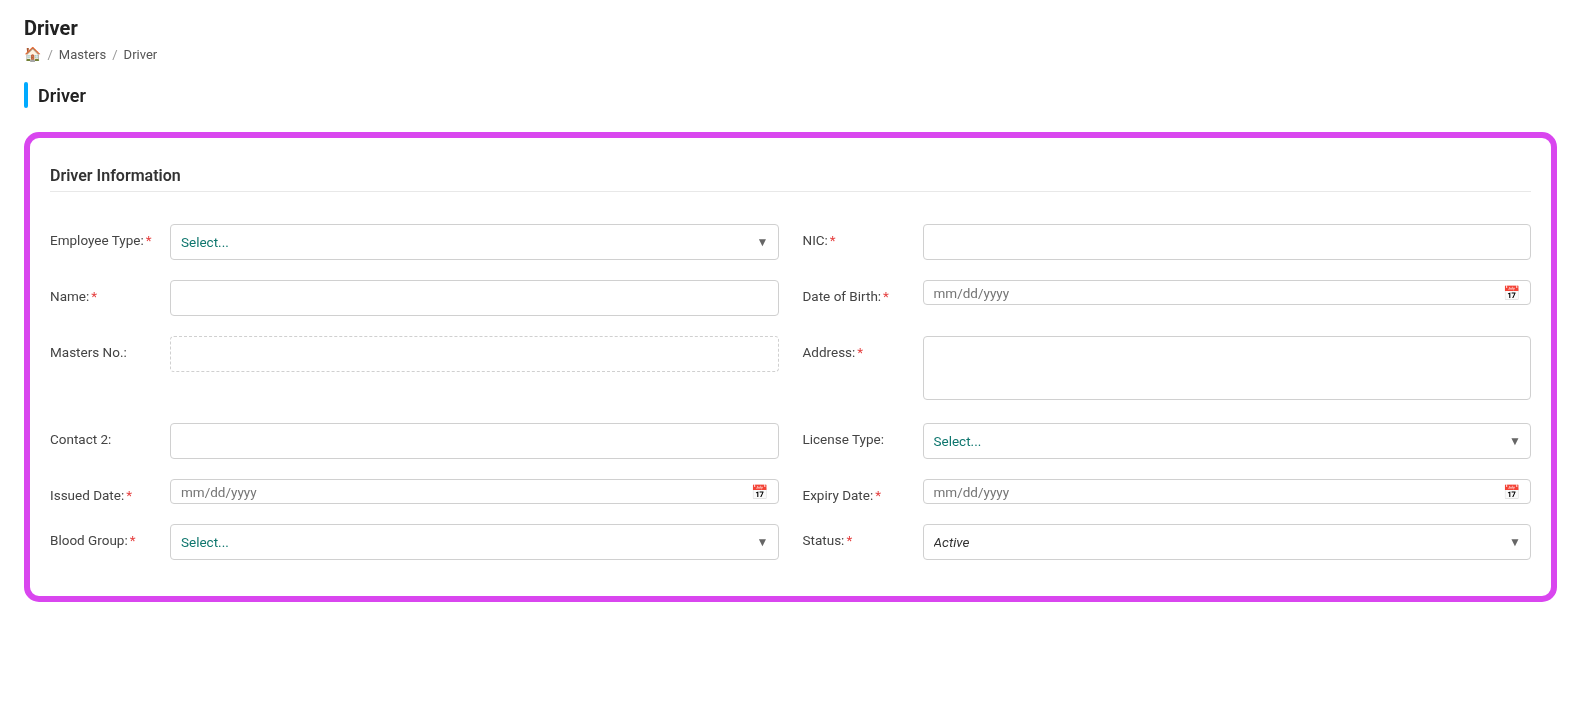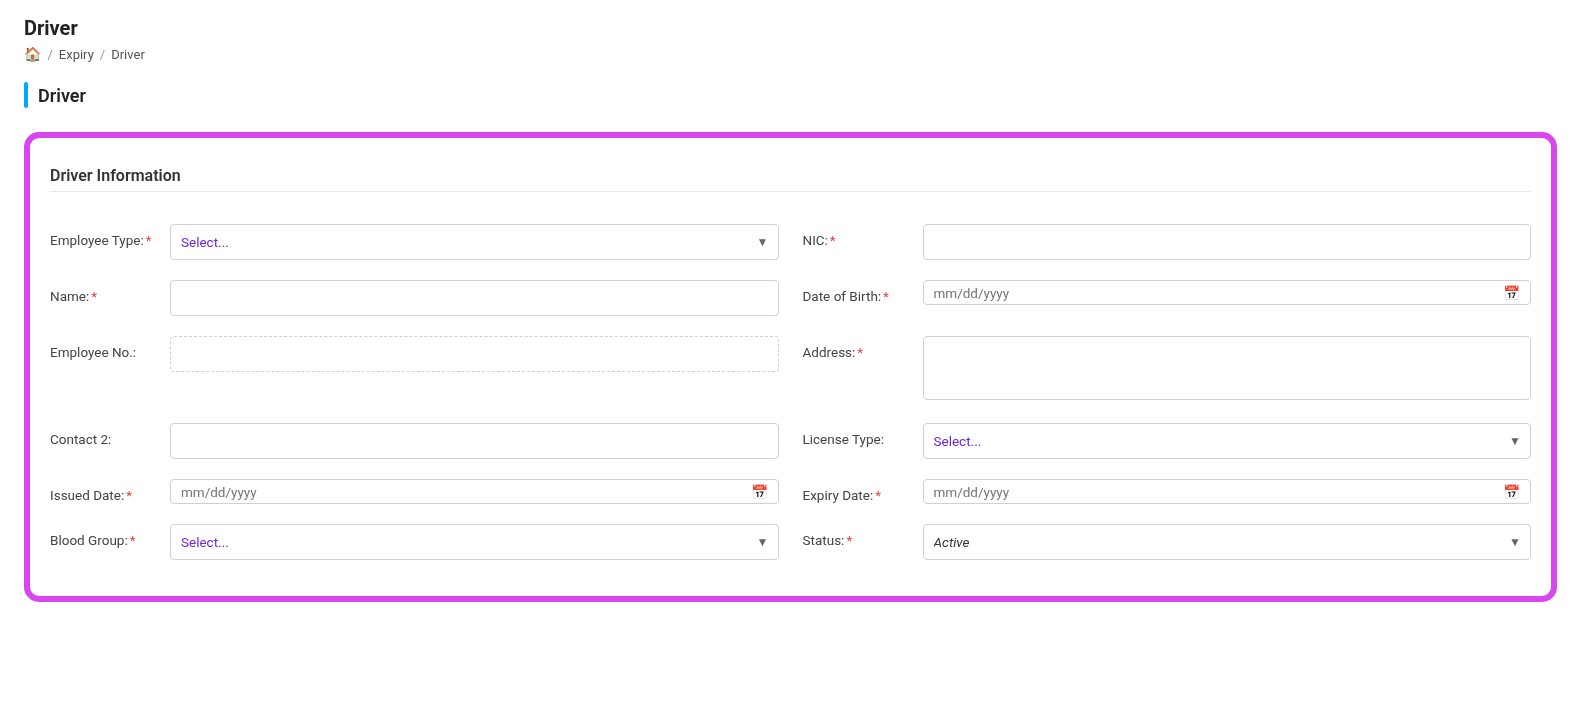--- a/index.html
+++ b/index.html
@@ -147,21 +147,21 @@
       flex: 1;
     }
 
     .field-select {
       width: 100%;
       height: 36px;
       border: 1px solid #d0d0d0;
       border-radius: 4px;
       padding: 0 32px 0 10px;
       font-size: 13.5px;
-      color: #6d28d9;
+      color: #0f766e;
       background: #fff;
       appearance: none;
       -webkit-appearance: none;
       outline: none;
       cursor: pointer;
     }
 
     .field-select.has-value {
       color: #333;
       font-style: italic;
@@ -225,21 +225,21 @@
 </head>
 <body>
 
 <div class="page-wrapper">
 
   <div class="page-title">Driver</div>
 
   <div class="breadcrumb">
     <span class="breadcrumb-home-icon">🏠</span>
     <span class="breadcrumb-separator">/</span>
-    <a class="breadcrumb-link">Expiry</a>
+    <a class="breadcrumb-link">Masters</a>
     <span class="breadcrumb-separator">/</span>
     <span class="breadcrumb-current">Driver</span>
   </div>
 
   <div class="section-header">
     <div class="section-bar"></div>
     <span class="section-title">Driver</span>
   </div>
 
   <div class="card">
@@ -283,21 +283,21 @@
           <span>Date of Birth:</span><span class="required">*</span>
         </span>
         <div class="date-input-wrapper">
           <input type="text" class="date-input" placeholder="mm/dd/yyyy" style="">
           <span class="date-icon">📅</span>
         </div>
       </div>
 
       <div class="form-field">
         <span class="field-label">
-          <span>Employee No.:</span>
+          <span>Masters No.:</span>
         </span>
         <div class="field-input-wrapper">
           <input type="text" class="field-input dashed" style="">
         </div>
       </div>
 
       <div class="form-field">
         <span class="field-label">
           <span>Address:</span><span class="required">*</span>
         </span>

